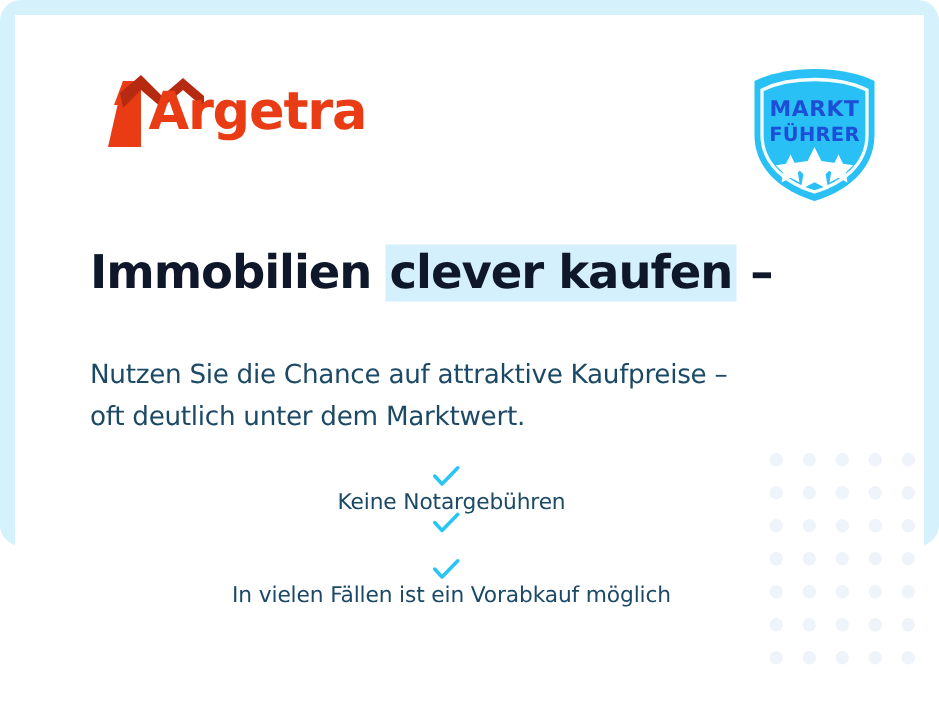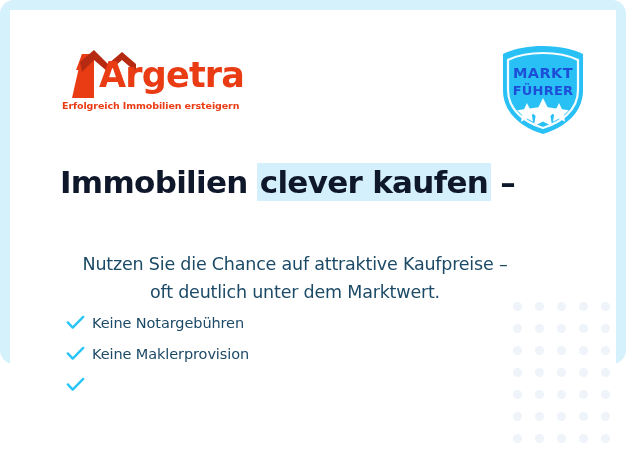--- a/index.html
+++ b/index.html
@@ -134,42 +134,42 @@
   #headline .hl {
     background: #d4f0fc;
     padding: 1px 3px;
     margin: 0 -1px;
   }
 
   
   #subheading {
     position: absolute;
     left: 50px;
-    top: 222px;
+    top: 208px;
     width: 470px;
     font-family: "DejaVu Sans", sans-serif;
     font-size: 17.5px;
     font-weight: 400;
     color: #1c4a66;
     line-height: 28px;
     letter-spacing: -0.2px;
-    text-align: center;
   }
 
   
   #bullet-list {
     position: absolute;
     left: 56px;
     top: 297px;
     width: 470px;
   }
   .bullet-item {
     display: flex;
     align-items: center;
     height: 31px;
+    flex-direction: column;
   }
   .bullet-check {
     flex: 0 0 auto;
     width: 26px;
     height: 20px;
     display: flex;
     align-items: center;
   }
   .bullet-label {
     font-family: "DejaVu Sans", sans-serif;
@@ -226,21 +226,20 @@
 
     <div id="logo-block">
       <div id="logo-mark-row">
         <svg id="logo-svg" width="130" height="52" viewBox="0 0 130 52">
           <polygon points="22,6 34,6 34,50 12,50" fill="#ea3c14"></polygon>
           <polygon points="22,6 34,6 34,22 16,22" fill="#ea3c14"></polygon>
           <polygon points="20,14 34,2 48,16 62,4 76,16 76,24 62,12 48,24 34,12 22,24" fill="#b52a11"></polygon>
         </svg>
         <div id="logo-wordmark">Argetra</div>
       </div>
-      <div id="logo-tagline">Erfolgreich Immobilien ersteigern</div>
     </div>
 
     <div id="badge">
       <svg width="88" height="92" viewBox="0 0 88 92">
         <path d="M44 2 C62 2 76 6 84 10 L84 46 C84 70 64 84 44 90 C24 84 4 70 4 46 L4 10 C12 6 26 2 44 2 Z" fill="#29c0f5"></path>
         <path d="M44 9 C60 9 72 12.5 79 16 L79 46 C79 66.5 61.5 78.5 44 84 C26.5 78.5 9 66.5 9 46 L9 16 C16 12.5 28 9 44 9 Z" fill="none" stroke="#ffffff" stroke-width="2.2" opacity="0.95"></path>
         <g fill="#ffffff">
           <polygon points="44,54 48.6,63.3 58.9,64.8 51.4,72.1 53.2,82.3 44,77.5 34.8,82.3 36.6,72.1 29.1,64.8 39.4,63.3"></polygon>
           <polygon points="28,59 31,65.2 37.8,66.2 32.9,71 34,77.7 28,74.5 22,77.7 23.1,71 18.2,66.2 25,65.2"></polygon>
           <polygon points="60,59 63,65.2 69.8,66.2 64.9,71 66,77.7 60,74.5 54,77.7 55.1,71 50.2,66.2 57,65.2"></polygon>
@@ -264,25 +263,25 @@
             </svg>
           </span>
           <span class="bullet-label">Keine Notargebühren</span>
         </li>
         <li class="bullet-item">
           <span class="bullet-check">
             <svg width="19" height="15" viewBox="0 0 19 15">
               <polyline points="1.8,7.4 6.7,12.6 17.2,1.9" fill="none" stroke="#29c5f6" stroke-width="2.4" stroke-linecap="round" stroke-linejoin="round"></polyline>
             </svg>
           </span>
-          <span class="bullet-label">Keine Maklerprovision</span>
         </li>
         <li class="bullet-item">
           <span class="bullet-check">
             <svg width="19" height="15" viewBox="0 0 19 15">
               <polyline points="1.8,7.4 6.7,12.6 17.2,1.9" fill="none" stroke="#29c5f6" stroke-width="2.4" stroke-linecap="round" stroke-linejoin="round"></polyline>
             </svg>
           </span>
+          <span class="bullet-label">In vielen Fällen ist ein Vorabkauf möglich</span>
         </li>
       </ul>
 
   </div>
 </div>
 
 </body></html>

